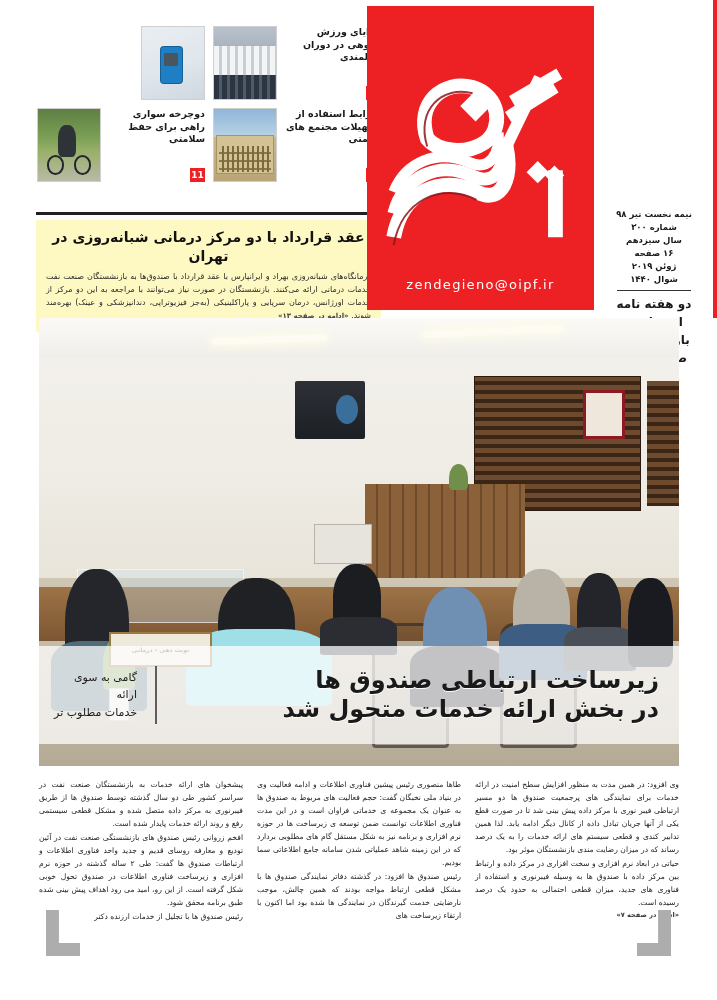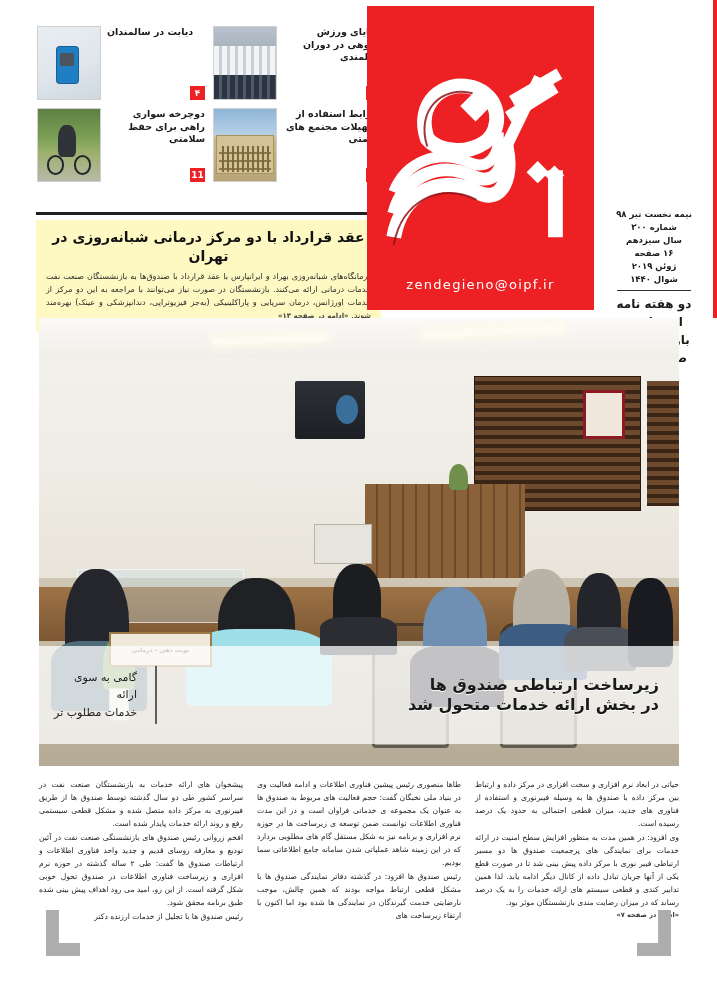--- a/index.html
+++ b/index.html
@@ -432,21 +432,21 @@
     margin: 0 10px;
     opacity: 0.8;
   }
   .band-main {
     order: 0;
     flex: 1 1 auto;
     text-align: right;
     padding-right: 4px;
   }
   .band-line {
-    font-size: 16px;
+    font-size: 24px;
     font-weight: bold;
     color: #1a1a1a;
     line-height: 1.22;
     letter-spacing: -0.5px;
     text-shadow: 0 1px 0 rgba(255,255,255,0.9);
   }
 
   
   .columns {
     position: absolute;
@@ -528,24 +528,20 @@
           <div class="teaser-thumb">
             <div class="thumb-building"></div>
           </div>
         </div>
 
       </div>
 
       <div class="teaser-col">
 
         <div class="teaser">
-          <div class="teaser-text">
-            <div class="teaser-title">دیابت در سالمندان</div>
-            <div class="page-badge">۴</div>
-          </div>
           <div class="teaser-thumb">
             <div class="thumb-glucose"></div>
           </div>
         </div>
 
         <div class="teaser">
           <div class="teaser-text">
             <div class="teaser-title">دوچرخه سواری راهی برای حفظ سلامتی</div>
             <div class="page-badge">11</div>
           </div>
@@ -662,22 +658,22 @@
       <div class="band-kicker">
         <div>گامی به سوی ارائه</div>
         <div>خدمات مطلوب تر</div>
       </div>
     </div>
   </div>
 
   <div class="columns">
 
     <div class="col">
+      <p>وی افزود: در همین مدت به منظور افزایش سطح امنیت در ارائه خدمات برای نمایندگی های پرجمعیت صندوق ها دو مسیر ارتباطی فیبر نوری با مرکز داده پیش بینی شد تا در صورت قطع یکی از آنها جریان تبادل داده از کانال دیگر ادامه یابد. لذا همین تدابیر کندی و قطعی سیستم های ارائه خدمات را به یک درصد رساند که در میزان رضایت مندی بازنشستگان موثر بود.</p>
       <p>حیاتی در ابعاد نرم افزاری و سخت افزاری در مرکز داده و ارتباط بین مرکز داده با صندوق ها به وسیله فیبرنوری و استفاده از فناوری های جدید، میزان قطعی احتمالی به حدود یک درصد رسیده است.</p>
-      <p>وی افزود: در همین مدت به منظور افزایش سطح امنیت در ارائه خدمات برای نمایندگی های پرجمعیت صندوق ها دو مسیر ارتباطی فیبر نوری با مرکز داده پیش بینی شد تا در صورت قطع یکی از آنها جریان تبادل داده از کانال دیگر ادامه یابد. لذا همین تدابیر کندی و قطعی سیستم های ارائه خدمات را به یک درصد رساند که در میزان رضایت مندی بازنشستگان موثر بود.</p>
       <p class="cont">«ادامه در صفحه ۷»</p>
     </div>
 
     <div class="col">
       <p>طاها منصوری رئیس پیشین فناوری اطلاعات و ادامه فعالیت وی در بنیاد ملی نخبگان گفت: حجم فعالیت های مربوط به صندوق ها به عنوان یک مجموعه ی خدماتی فراوان است و در این مدت فناوری اطلاعات توانست ضمن توسعه ی زیرساخت ها در حوزه نرم افزاری و برنامه نیز به شکل مستقل گام های مطلوبی بردارد که در این زمینه شاهد عملیاتی شدن سامانه جامع اطلاعاتی سما بودیم.</p>
       <p>رئیس صندوق ها افزود: در گذشته دفاتر نمایندگی صندوق ها با مشکل قطعی ارتباط مواجه بودند که همین چالش، موجب نارضایتی خدمت گیرندگان در نمایندگی ها شده بود اما اکنون با ارتقاء زیرساخت های</p>
     </div>
 
     <div class="col">
       <p>پیشخوان های ارائه خدمات به بازنشستگان صنعت نفت در سراسر کشور طی دو سال گذشته توسط صندوق ها از طریق فیبرنوری به مرکز داده متصل شده و مشکل قطعی سیستمی رفع و روند ارائه خدمات پایدار شده است.</p>

